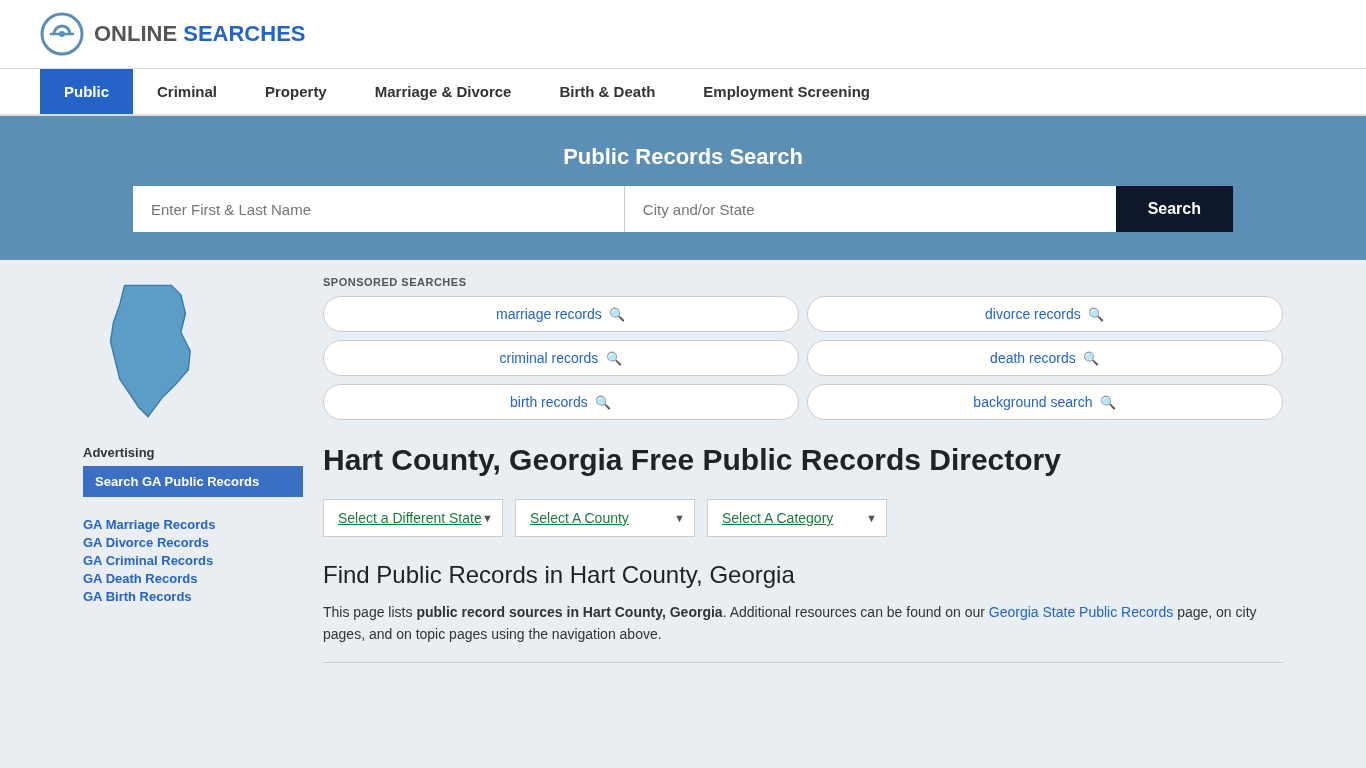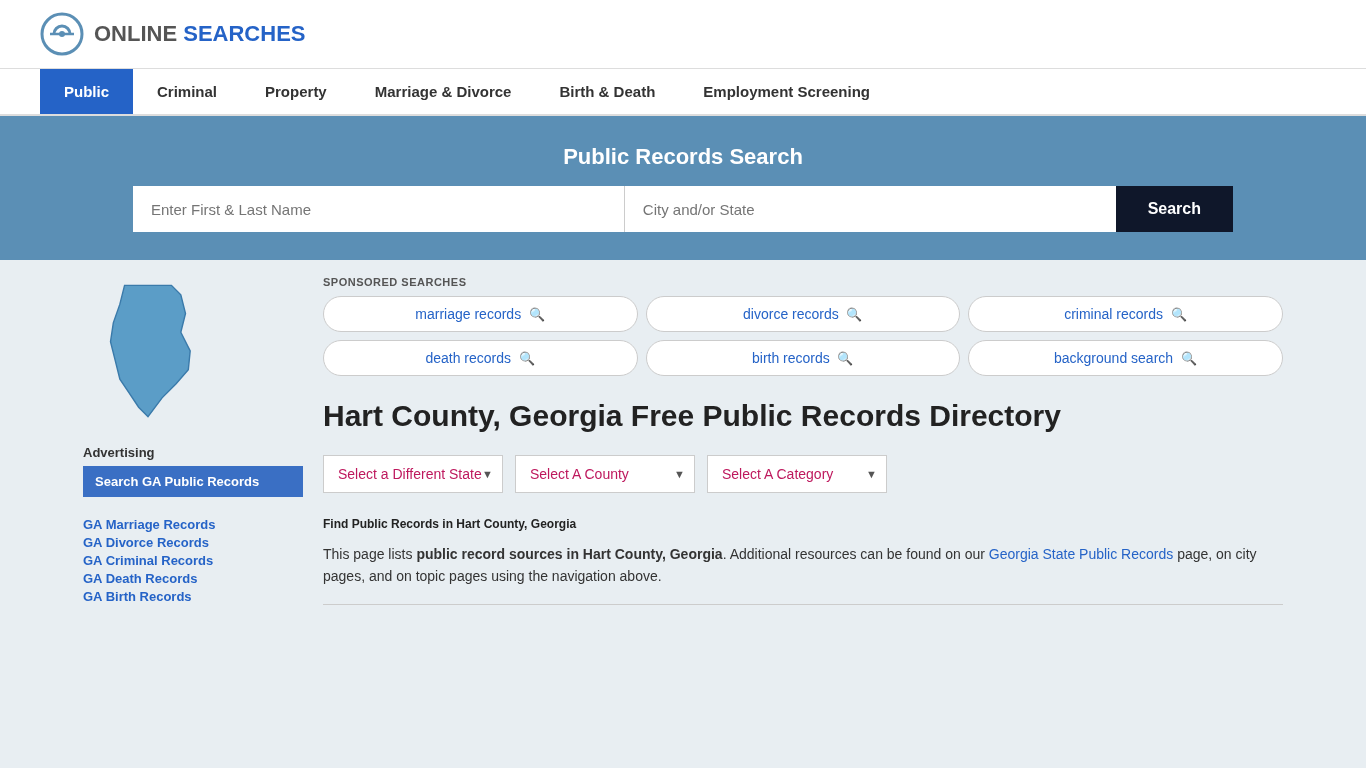--- a/index.html
+++ b/index.html
@@ -35,35 +35,35 @@
     .state-map svg { width: 130px; height: 150px; }
     .advertising-label { font-weight: bold; font-size: 13px; margin-bottom: 6px; }
     .ad-block { background: #3a6fc4; color: #fff; padding: 8px 12px; font-size: 13px; font-weight: bold; margin-bottom: 20px; cursor: pointer; }
     .sidebar-link { display: block; color: #2563c7; font-size: 13px; text-decoration: none; margin-bottom: 3px; font-weight: 600; }
 
     
     .content { flex: 1; }
 
     
     .sponsored-label { font-size: 11px; font-weight: bold; color: #555; margin-bottom: 8px; letter-spacing: 0.5px; }
-    .search-pills { display: grid; grid-template-columns: repeat(3, 1fr); gap: 8px; margin-bottom: 20px; }
+    .search-pills { display: grid; grid-template-columns: repeat(2, 1fr); gap: 8px; margin-bottom: 20px; }
     .pill { display: flex; align-items: center; justify-content: center; gap: 8px; border: 1px solid #ccc; border-radius: 20px; padding: 9px 16px; background: #fff; cursor: pointer; font-size: 14px; color: #2563c7; }
     .pill-icon { color: #666; font-size: 13px; }
 
     
     .page-title { font-size: 30px; font-weight: bold; color: #222; line-height: 1.3; margin-bottom: 20px; }
 
     
     .dropdowns { display: flex; gap: 12px; margin-bottom: 24px; }
-    .dropdown-select { padding: 10px 14px; border: 1px solid #ccc; background: #fff; font-size: 14px; color: #be185d; cursor: pointer; appearance: none; -webkit-appearance: none; min-width: 180px; }
+    .dropdown-select { padding: 10px 14px; border: 1px solid #ccc; background: #fff; font-size: 14px; color: #15803d; cursor: pointer; appearance: none; -webkit-appearance: none; min-width: 180px; text-decoration: underline; }
     .dropdown-wrapper { position: relative; display: inline-block; }
     .dropdown-wrapper::after { content: '▼'; position: absolute; right: 10px; top: 50%; transform: translateY(-50%); font-size: 11px; color: #555; pointer-events: none; }
 
     
-    .find-title { font-size: 12px; font-weight: bold; color: #222; margin-bottom: 12px; }
+    .find-title { font-size: 24px; font-weight: normal; color: #222; margin-bottom: 12px; }
     .find-text { font-size: 14px; color: #333; line-height: 1.6; margin-bottom: 16px; }
     .find-text a { color: #2563c7; text-decoration: none; }
     .find-text strong { font-weight: bold; }
     .section-divider { border: none; border-top: 1px solid #ccc; margin-bottom: 12px; }
     .county-info-title { font-size: 16px; font-weight: bold; color: #333; }
   </style>
 </head>
 <body>
 
 <div class="header">

